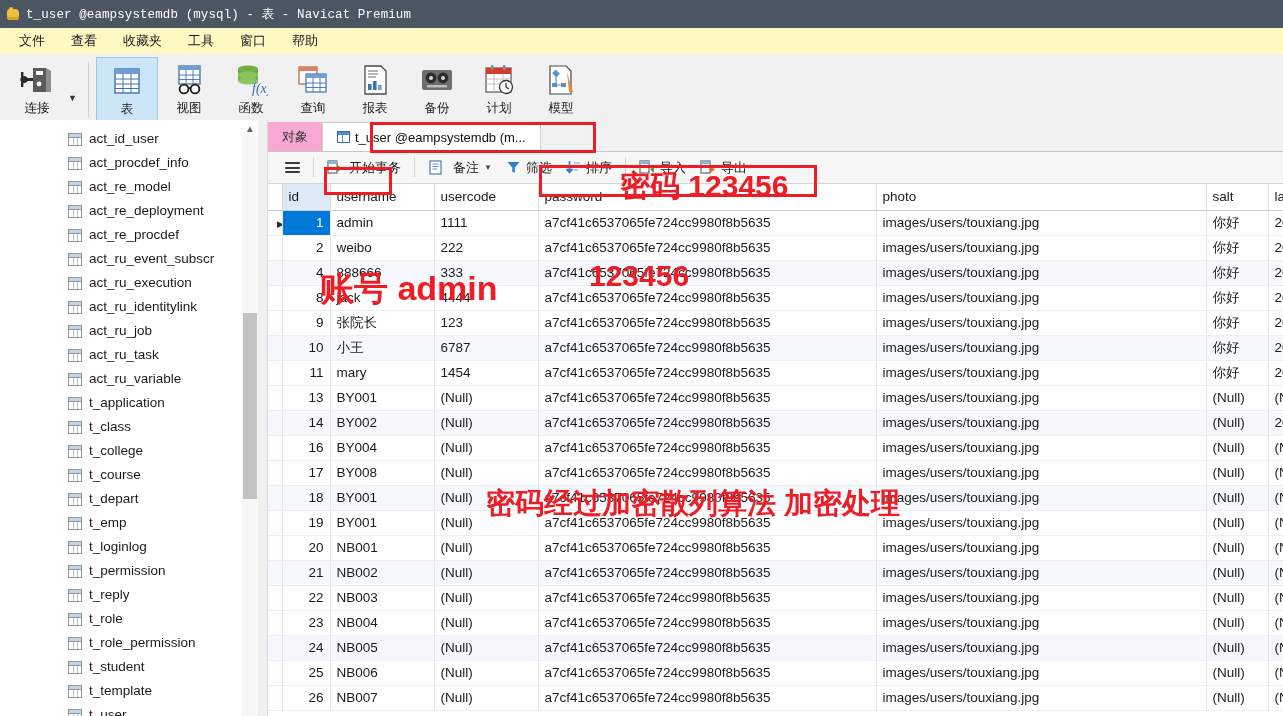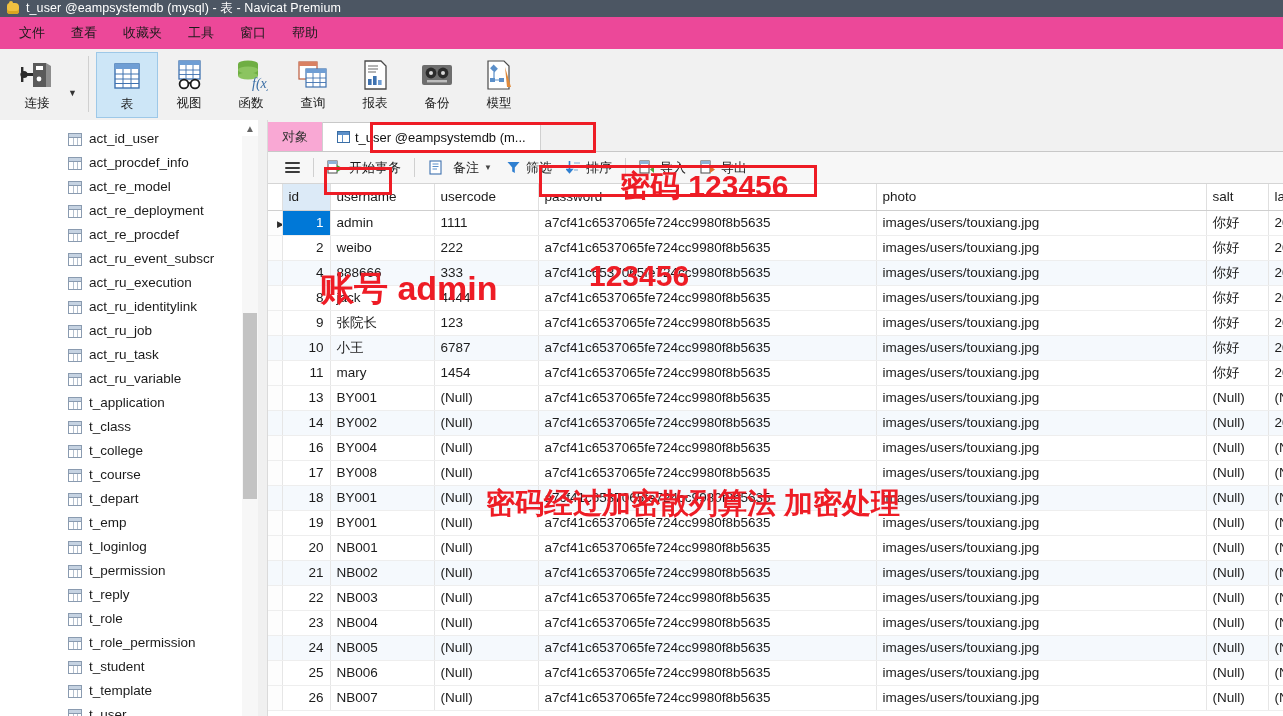--- a/index.html
+++ b/index.html
@@ -6,41 +6,41 @@
   html, body {
     width: 1283px; height: 716px;
     font-family: "Liberation Sans", "DejaVu Sans", sans-serif;
     overflow: hidden;
     background: #ffffff;
   }
   #app { position: relative; width: 1283px; height: 716px; }
 
   
   .titlebar {
-    height: 17px; background: #4c5663; color: #ffffff;
+    height: 28px; background: #4c5663; color: #ffffff;
     display: flex; align-items: center; padding-left: 6px;
-    font-size: 12.5px; letter-spacing: .1px;
+    font-size: 12.5px; letter-spacing: .1px; font-family: Liberation Mono, monospace;
   }
   .titlebar .app-ico {
     width: 15px; height: 15px; margin-right: 5px;
     display: inline-block; position: relative; flex: none;
   }
   .titlebar .app-ico i {
     position: absolute; left: 1px; top: 2px; width: 12px; height: 11px;
     background: #f0c040; border-radius: 3px 4px 3px 3px;
     box-shadow: inset 0 -3px 0 #d9a520;
   }
   .titlebar .app-ico i::after{
     content:""; position:absolute; left:2px; top:-2px; width:4px; height:5px;
     background:#f0c040; border-radius:2px;
   }
 
   
   .menubar {
-    height: 32px; background: #ec4899; display: flex; align-items: center;
+    height: 26px; background: #fef9c3; display: flex; align-items: center;
     padding-left: 6px; font-size: 13px; color: #1b1b1b;
   }
   .menubar .mi { padding: 3px 13px; cursor: default; }
 
   
   .toolbar {
     height: 72px; background: #f1f1f1; border-bottom: 1px solid #d8d8d8;
     display: flex; align-items: flex-start; padding: 3px 0 0 6px;
   }
   .tb-item {
@@ -278,20 +278,34 @@
           <circle cx="11" cy="12" r="5.4" fill="#2b2b2b"></circle>
           <circle cx="11" cy="12" r="2" fill="#d9d9d9"></circle>
           <circle cx="23" cy="12" r="5.4" fill="#2b2b2b"></circle>
           <circle cx="23" cy="12" r="2" fill="#d9d9d9"></circle>
           <rect x="7" y="19" width="20" height="2.4" fill="#bdbdbd"></rect>
         </svg>
       </span>
       <span class="lbl">备份</span>
     </div>
 
+    <div class="tb-item">
+      <span class="glyph">
+        <svg width="32" height="32" viewBox="0 0 32 32">
+          <rect x="3" y="4" width="25" height="24" fill="#fff" stroke="#555" stroke-width="1.2"></rect>
+          <rect x="3" y="4" width="25" height="6" fill="#d23b2e"></rect>
+          <rect x="8" y="1" width="2.4" height="5" fill="#8c8c8c"></rect>
+          <rect x="20" y="1" width="2.4" height="5" fill="#8c8c8c"></rect>
+          <path d="M3 15 H28 M3 20 H28 M11 10 V28 M20 10 V28" stroke="#b9b9b9" stroke-width=".9"></path>
+          <circle cx="23" cy="23" r="6.5" fill="#fff" stroke="#3b3b3b" stroke-width="1.3"></circle>
+          <path d="M23 19 V23 L26 25" stroke="#3b3b3b" stroke-width="1.3" fill="none"></path>
+        </svg>
+      </span>
+      <span class="lbl">计划</span>
+    </div>
 
     <div class="tb-item">
       <span class="glyph">
         <svg width="32" height="32" viewBox="0 0 32 32">
           <path d="M5 2 H21 L26 7 V30 H5 Z" fill="#fff" stroke="#4a4a4a" stroke-width="1.2"></path>
           <path d="M22 8 L28 28 L24 28 Z" fill="#e08a3c"></path>
           <rect x="8" y="7" width="6" height="5" fill="#5b8fc9" transform="rotate(45 11 9.5)"></rect>
           <rect x="7" y="19" width="5" height="4" fill="#5b8fc9"></rect>
           <rect x="16" y="19" width="5" height="4" fill="#5b8fc9"></rect>
           <path d="M11 13 V19 M11 21 H16" stroke="#5b8fc9" stroke-width="1.2" fill="none"></path>

